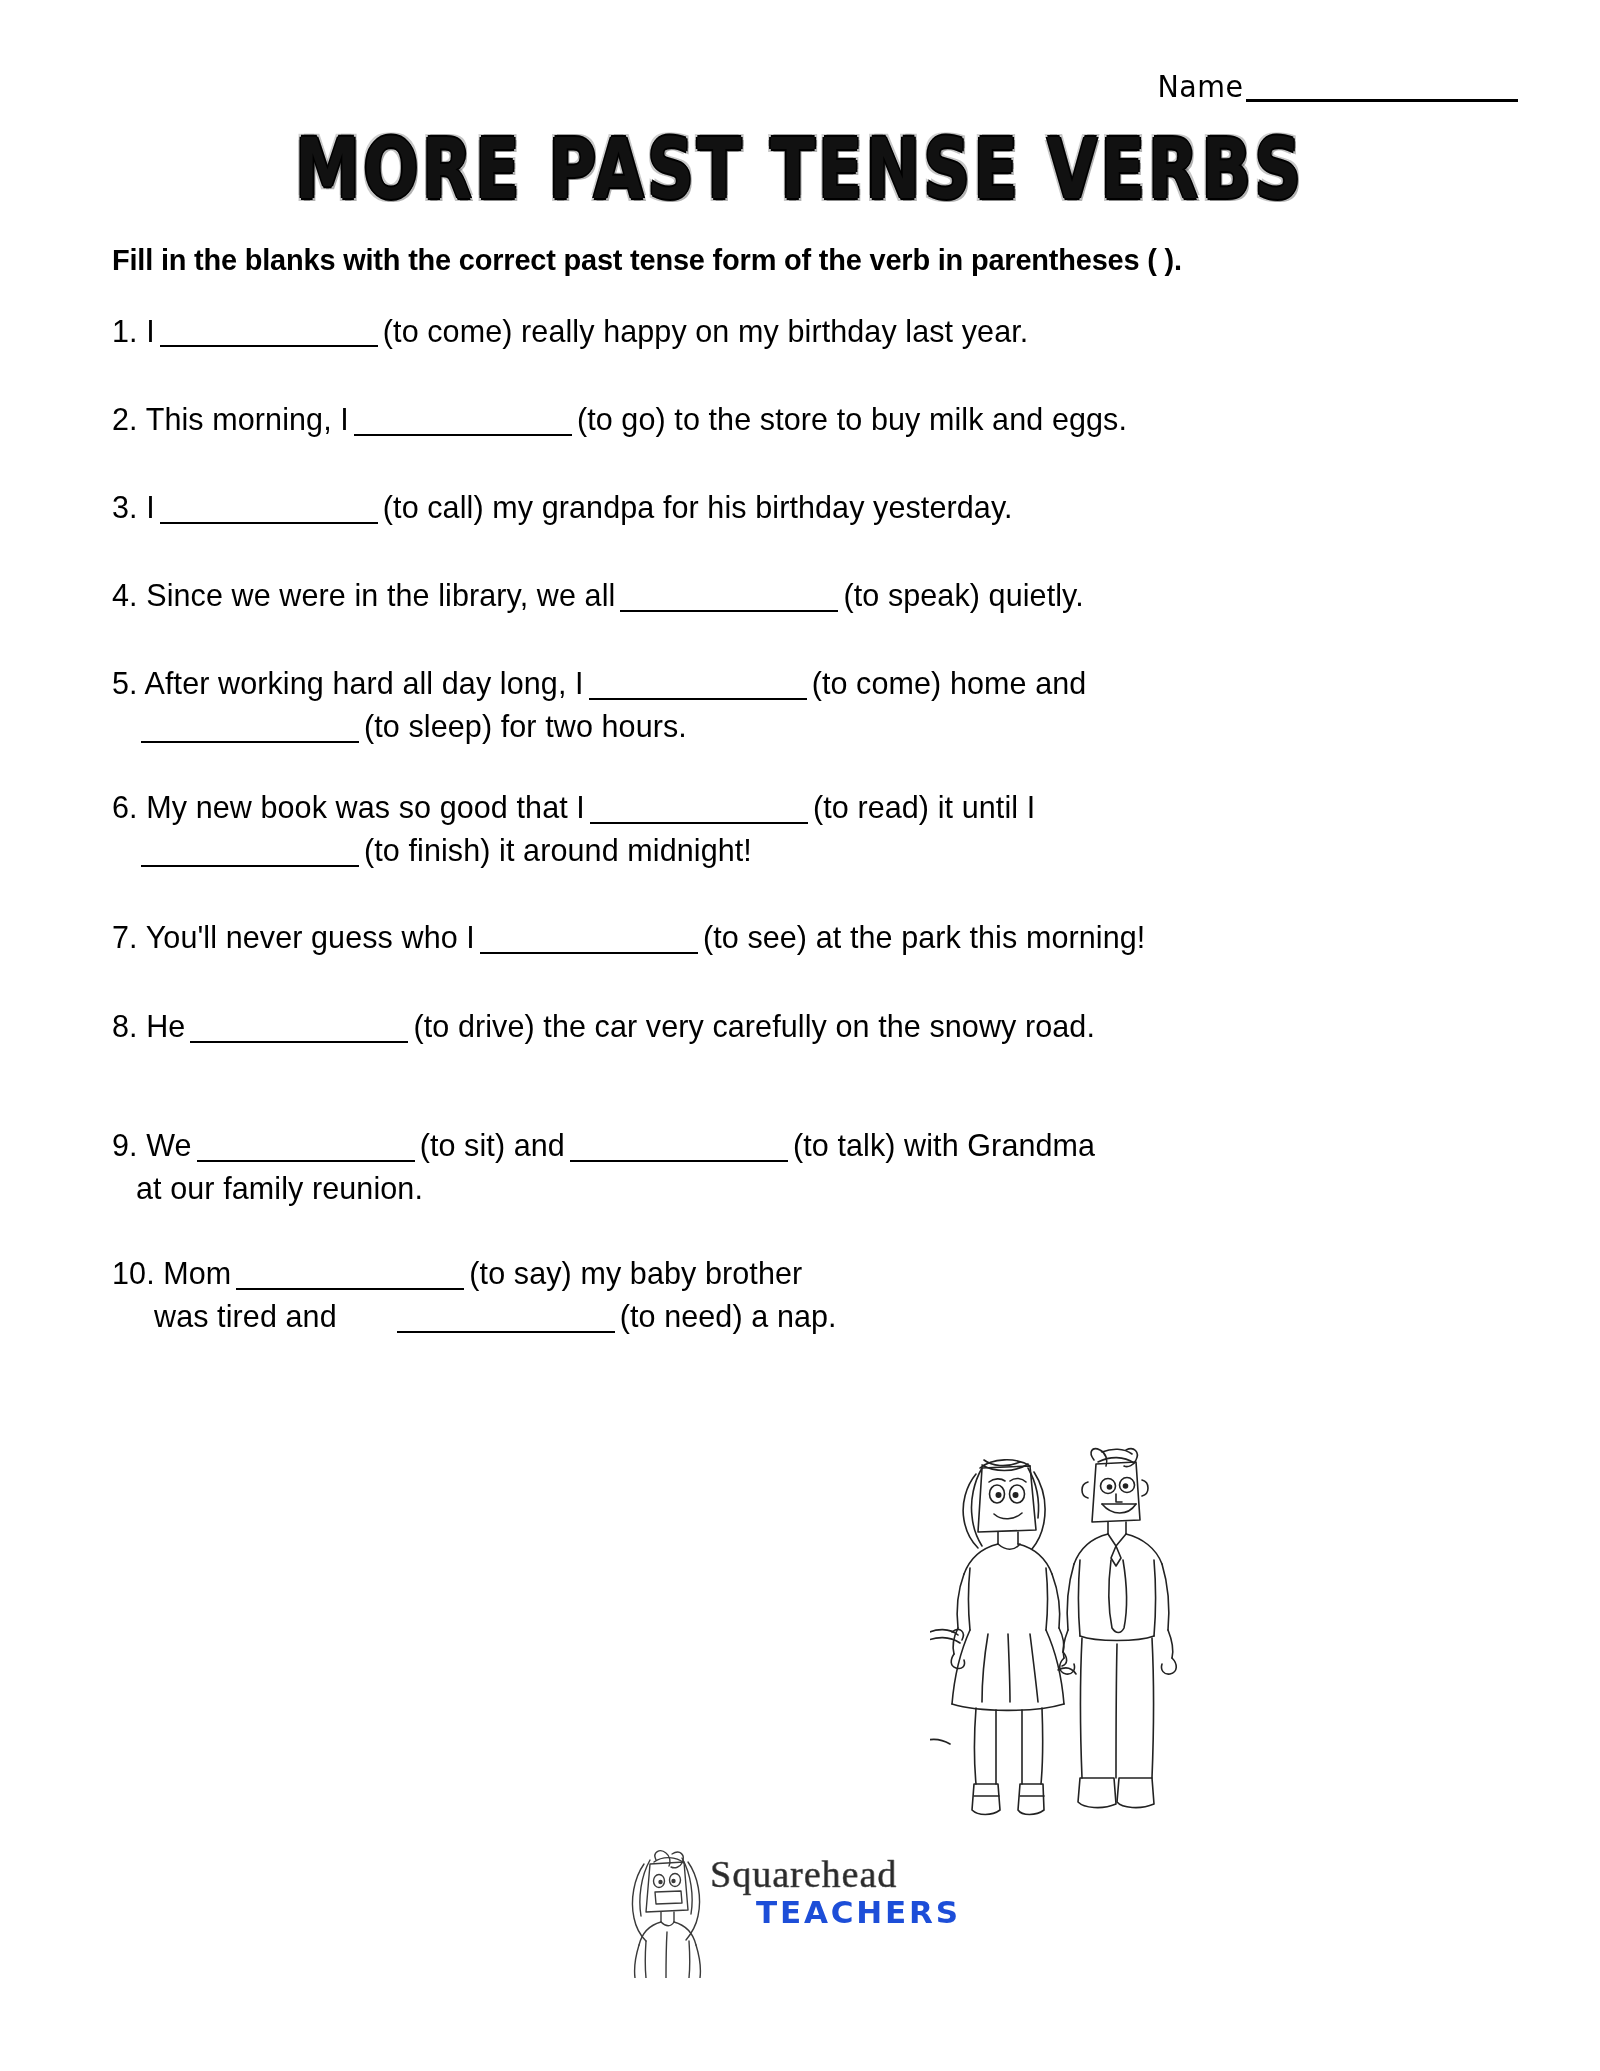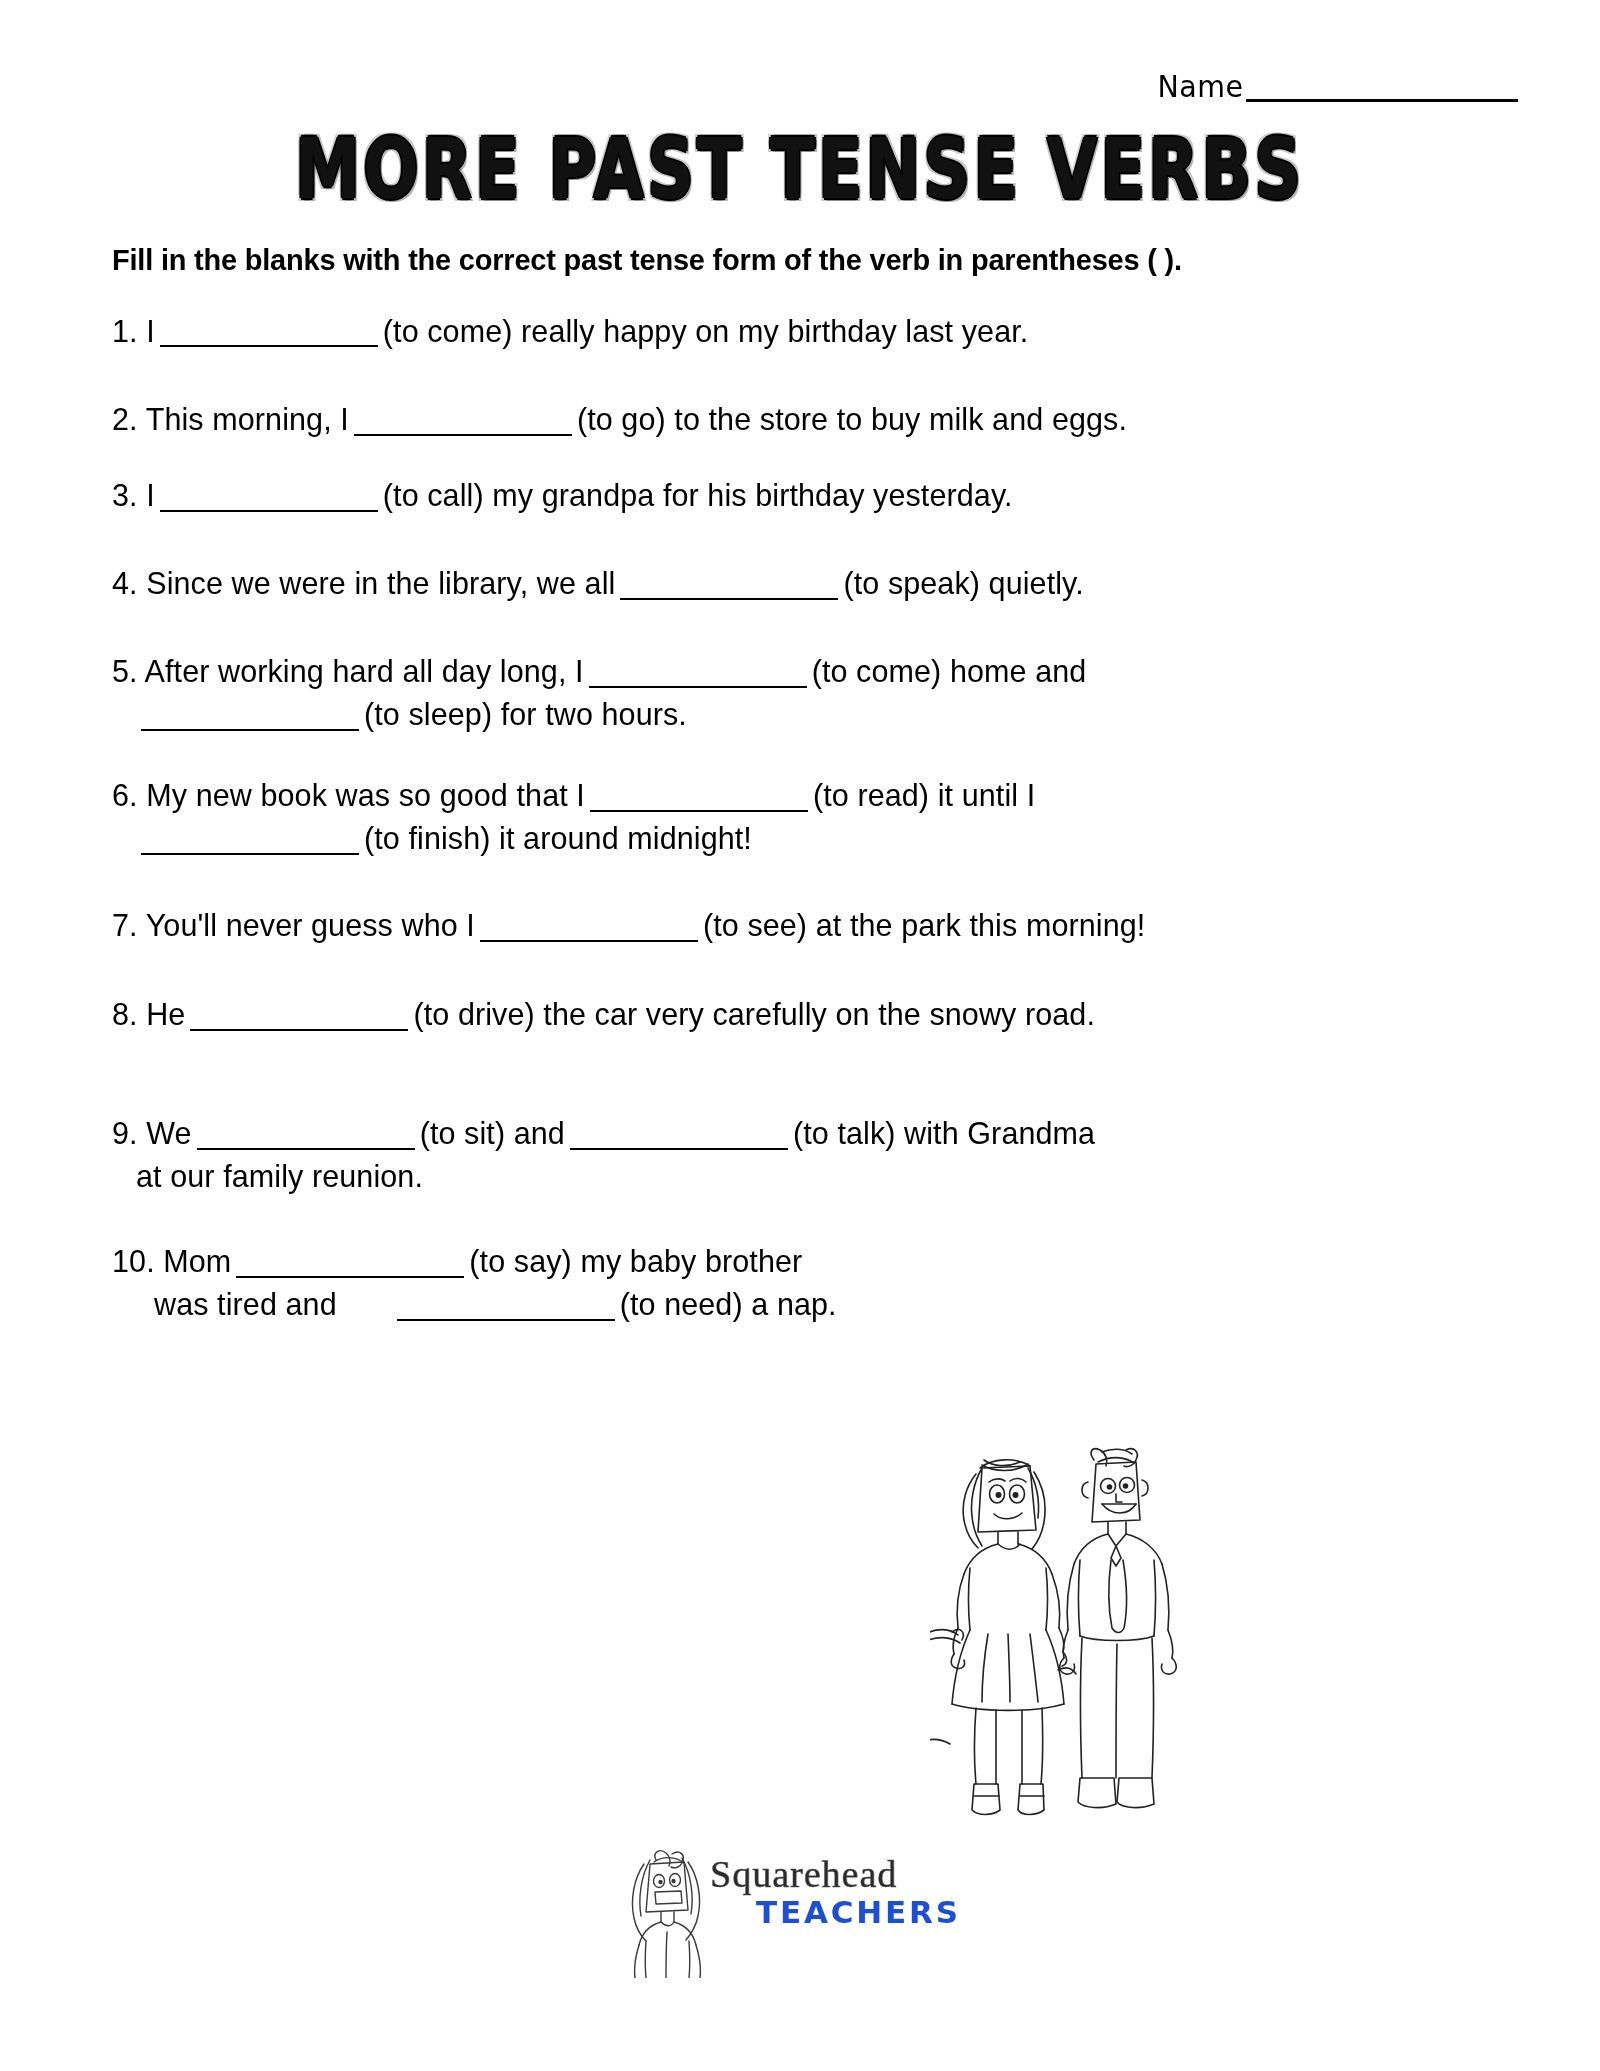--- a/index.html
+++ b/index.html
@@ -116,21 +116,21 @@
     height: 1.05em;
     vertical-align: -0.18em;
     margin: 0 5px;
   }
   .blank.w1 { width: 218px; }
   .blank.w2 { width: 228px; }
   .blank.gap-wide { margin-left: 60px; }
 
   
   #q1  { margin-bottom: 49px; }
-  #q2  { margin-bottom: 37px; }
+  #q2  { margin-bottom: 49px; }
   #q3  { margin-bottom: 49px; }
   #q4  { margin-bottom: 49px; }
   #q5  { margin-bottom: 42px; margin-top: 48px; }
   #q6  { margin-bottom: 48px; }
   #q7  { margin-bottom: 50px; }
   #q8  { margin-bottom: 80px; }
   #q9  { margin-bottom: 46px; }
 
   
   .family-art {

